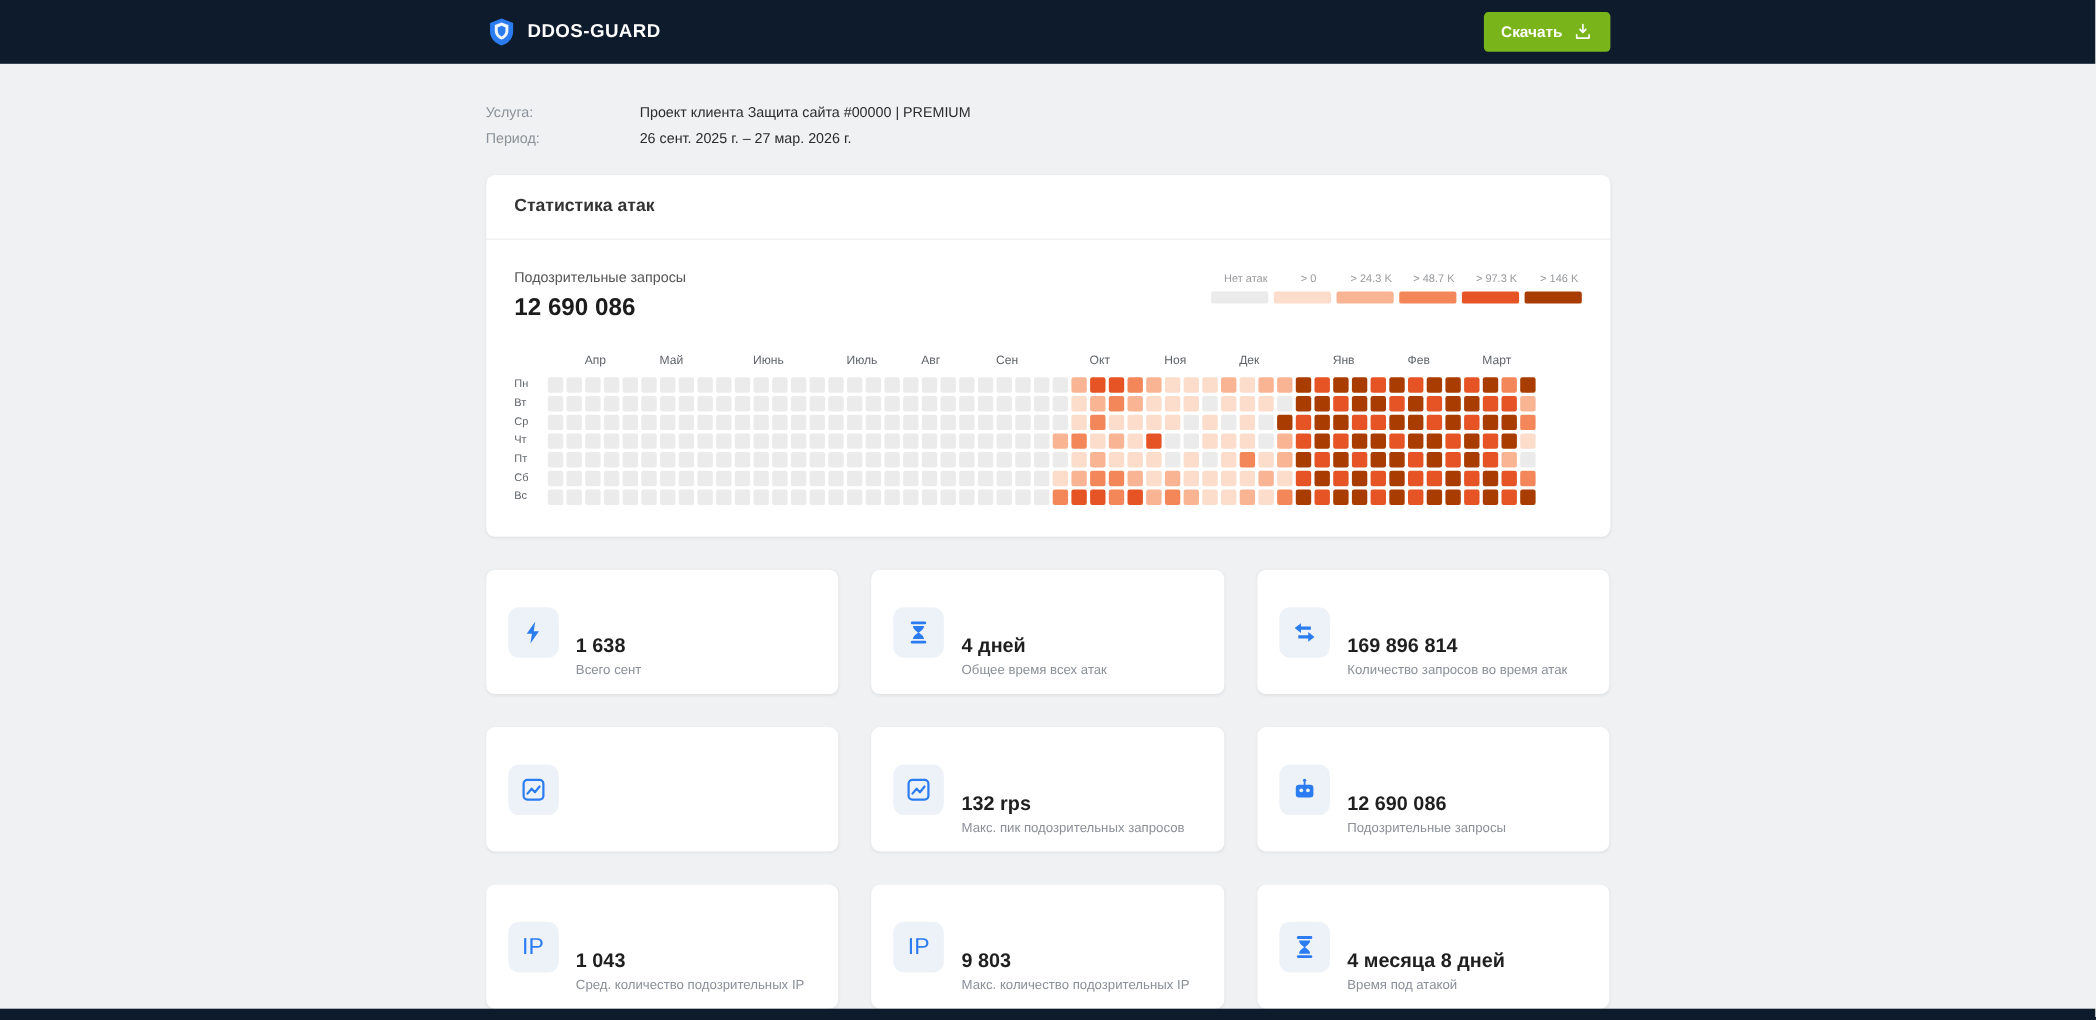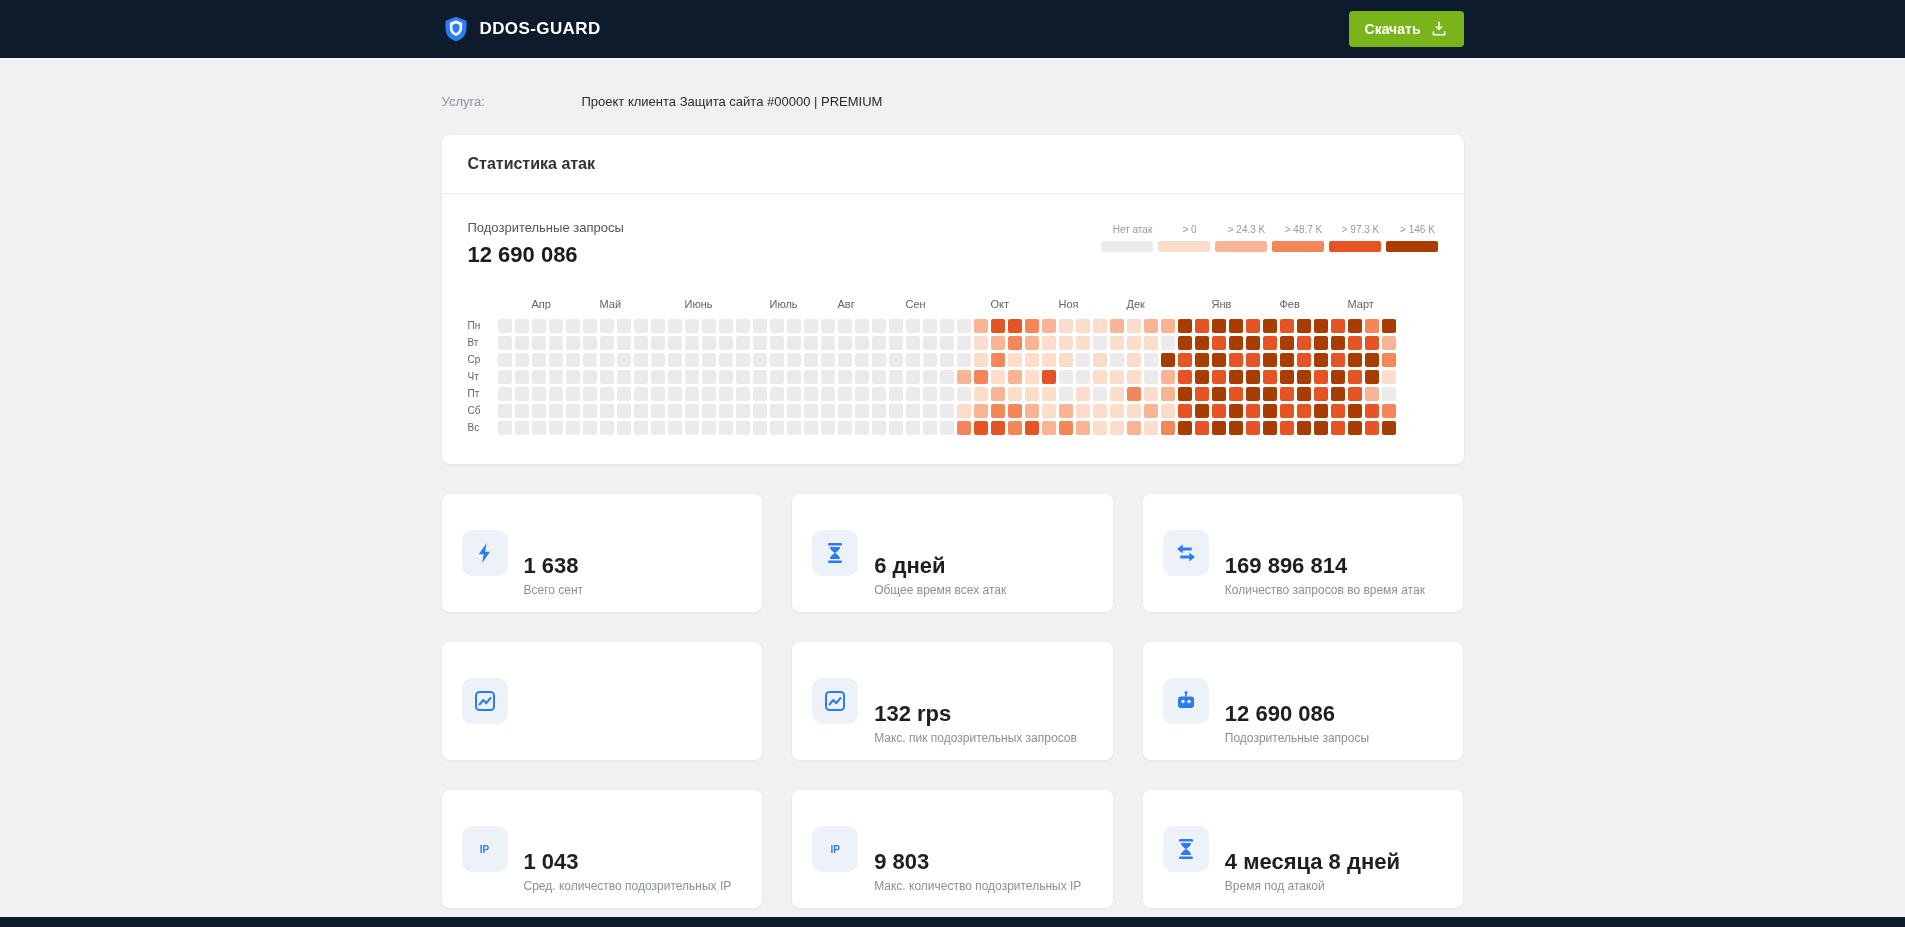--- a/index.html
+++ b/index.html
@@ -59,22 +59,22 @@
     background:#ffffff; border-radius:8px; padding:15px 20px;
     display:flex; align-items:center; gap:16px;
     box-shadow:0 1px 3px rgba(0,0,0,.06); min-height:76px;
   }
   .stat-icon {
     width:46px; height:46px; flex:0 0 46px; border-radius:10px;
     background:#edf2f9; color:#2b7cf0;
     display:flex; align-items:center; justify-content:center;
   }
   .stat-icon svg { width:24px; height:24px; display:block; }
-  .stat-icon .ip-text { font-size:10px; font-weight:bold; }
-  .stat-value { font-size:22px; font-weight:bold; color:#1f1f1f;margin-top:44px; }
+  .stat-icon .ip-text { font-size:21px; font-weight:normal; }
+  .stat-value { font-size:18px; font-weight:bold; color:#1f1f1f;margin-top:44px; }
   .stat-label { font-size:12px; color:#8a8f98; margin-top:4px; }
 
   .footer { position:absolute; left:0; right:0; bottom:0; height:10px; background:#0e1b2c; }
 </style>
 </head>
 <body>
 
 <header class="header">
   <div class="container header-inner">
     <div class="brand">
@@ -100,20 +100,24 @@
   </div>
 </header>
 
 <main class="container">
 
   <section class="meta">
     <div class="meta-row">
       <span class="meta-label">Услуга:</span>
       <span class="meta-value">Проект клиента Защита сайта #00000 | PREMIUM</span>
     </div>
+    <div class="meta-row">
+      <span class="meta-label">Период:</span>
+      <span class="meta-value">26 сент. 2025 г. – 27 мар. 2026 г.</span>
+    </div>
   </section>
 
   <section class="stats-card">
     <div class="card-title">Статистика атак</div>
     <div class="card-body">
       <div class="hm-header">
         <div>
           <div class="hm-subtitle">Подозрительные запросы</div>
           <div class="hm-total">12 690 086</div>
         </div>
@@ -562,21 +566,21 @@
       <div class="stat-card">
         <div class="stat-icon">
           <svg viewBox="0 0 24 24" fill="currentColor">
             <rect x="5" y="2" width="14" height="2.6" rx="1.2"></rect>
             <rect x="5" y="19.4" width="14" height="2.6" rx="1.2"></rect>
             <path d="M7 6h10c0 3-3 4.4-5 6.3C10 10.4 7 9 7 6z"></path>
             <path d="M12 11.7c2 1.9 5 3.3 5 6.3H7c0-3 3-4.4 5-6.3z"></path>
           </svg>
         </div>
         <div class="stat-text">
-          <div class="stat-value">6 дней</div>
+          <div class="stat-value">4 дней</div>
           <div class="stat-label">Общее время всех атак</div>
         </div>
       </div>
       <div class="stat-card">
         <div class="stat-icon">
           <svg viewBox="0 0 24 24" fill="currentColor">
             <path d="M8.7 3.5 3 8l5.7 4.5V9.5h9v-3h-9v-3z"></path>
             <path d="M15.3 11.5 21 16l-5.7 4.5v-3h-9v-3h9v-3z"></path>
           </svg>
         </div>

